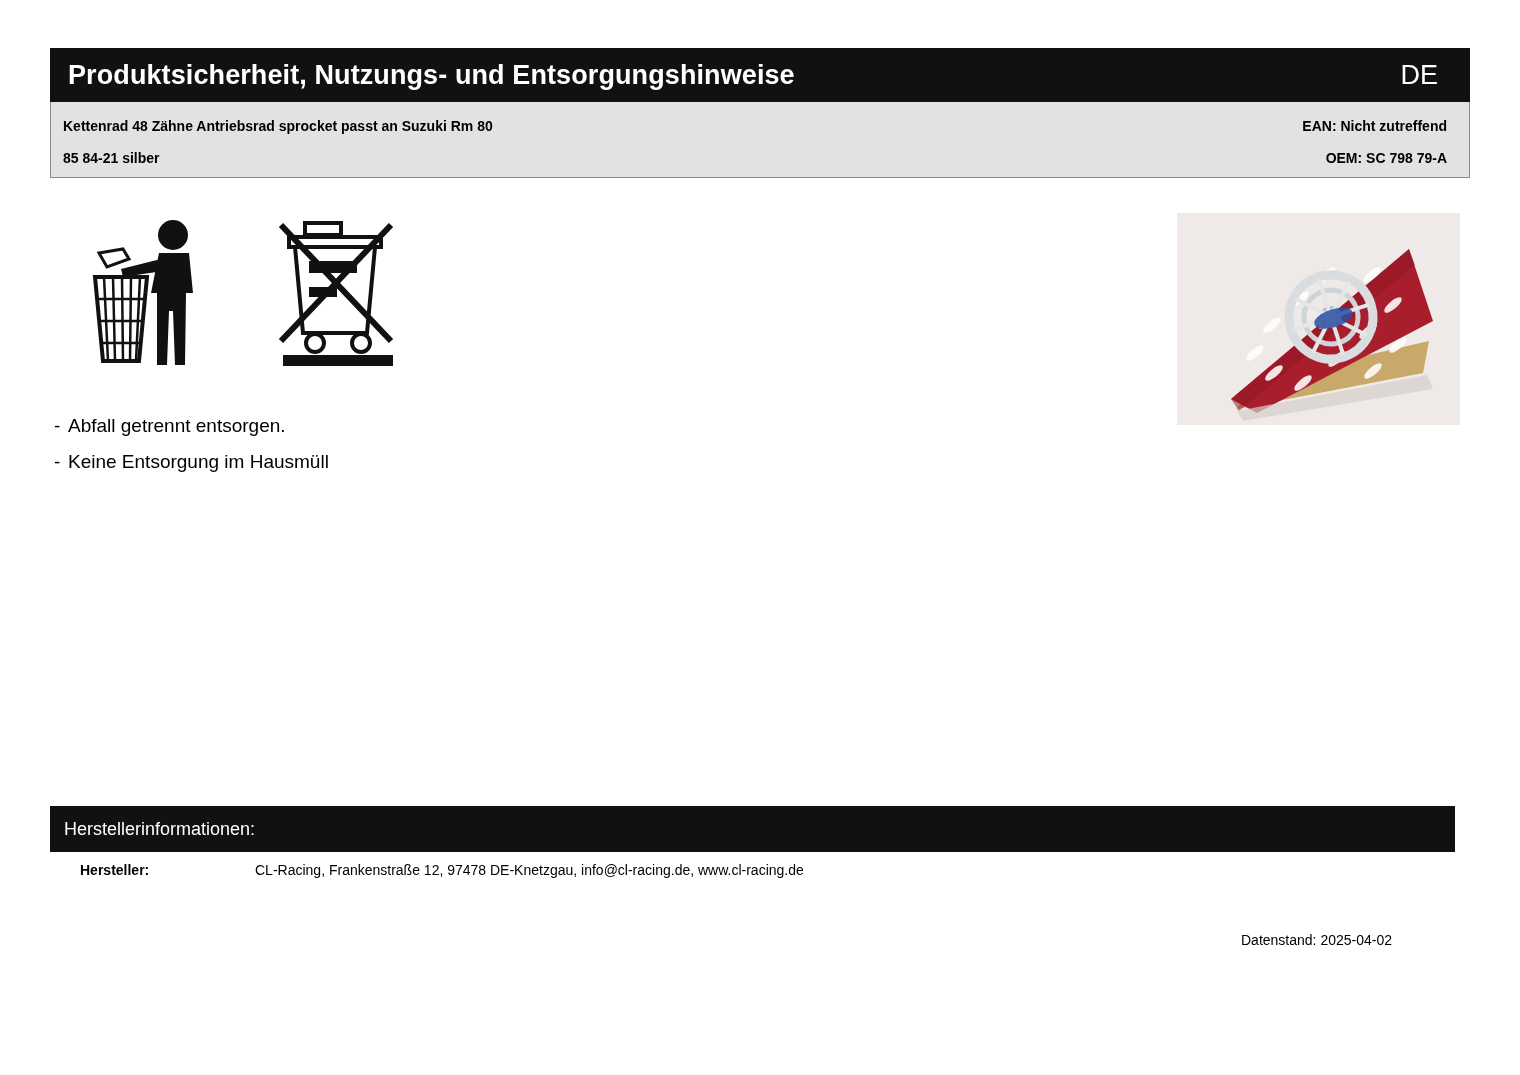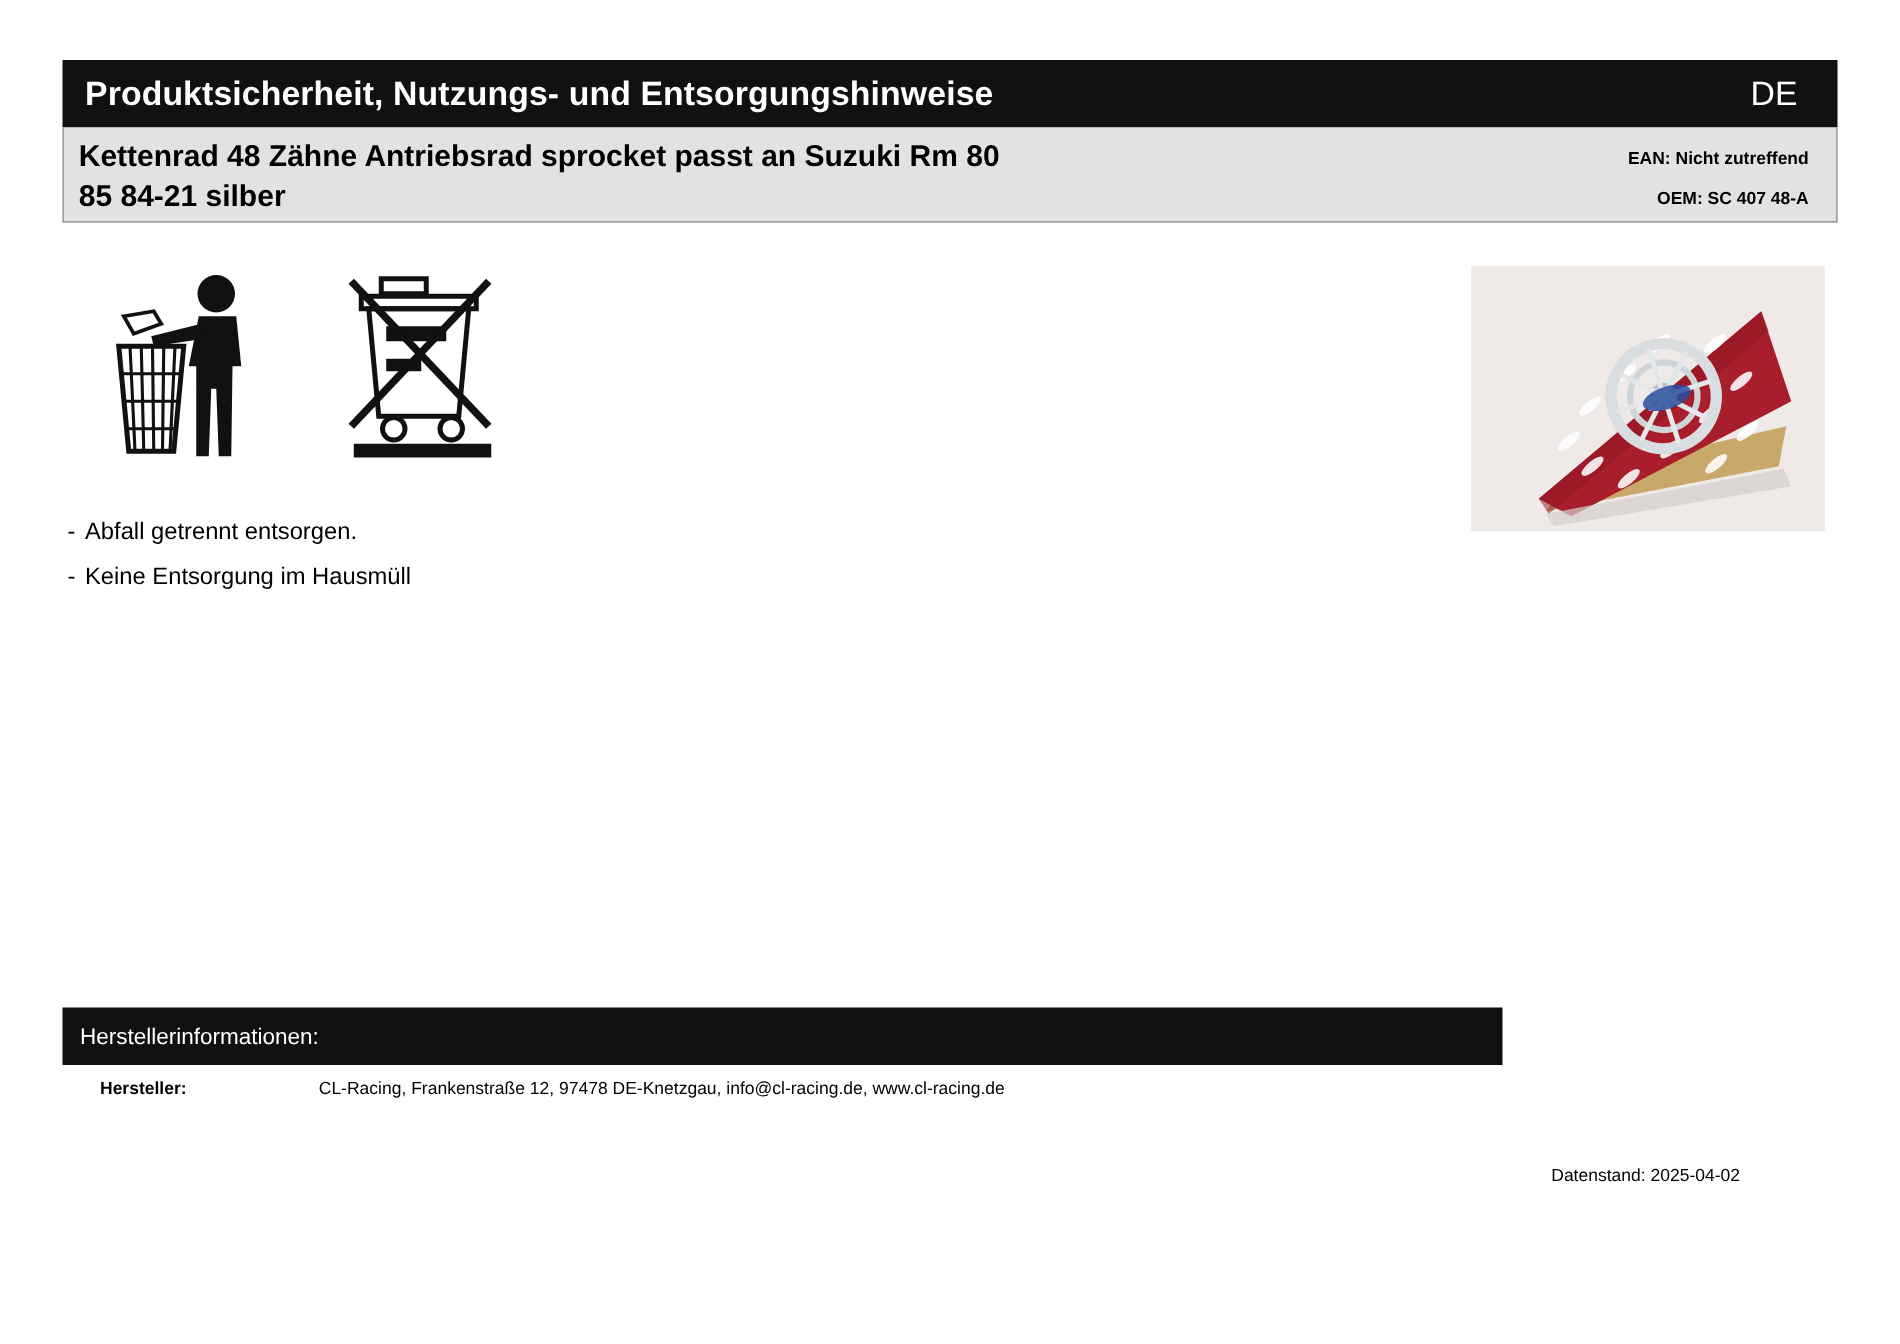--- a/index.html
+++ b/index.html
@@ -60,21 +60,21 @@
     height: 76px;
     background: #e2e2e2;
     border: 1px solid #8a8a8a;
     border-top: none;
     box-sizing: border-box;
     display: flex;
     justify-content: space-between;
   }
   .product-left {
     padding: 8px 0 0 12px;
-    font-size: 24px;
+    font-size: 14px;
     font-weight: bold;
     line-height: 32px;
     max-width: 1050px;
   }
   .product-right {
     padding: 8px 22px 0 0;
     text-align: right;
     font-size: 14px;
     font-weight: bold;
     line-height: 32px;
@@ -123,21 +123,21 @@
     background: #efe9e9;
     overflow: hidden;
     border: 0;
   }
 
   
   .manu-bar {
     position: absolute;
     left: 50px;
     top: 806px;
-    width: 1152px;
+    width: 1405px;
     height: 46px;
     background: #111111;
     display: flex;
     align-items: center;
   }
   .manu-bar-label {
     color: #ffffff;
     font-size: 18px;
     padding-left: 14px;
   }
@@ -176,21 +176,21 @@
     <div class="header-lang">DE</div>
   </div>
 
   <div class="product-bar">
     <div class="product-left">
       <div>Kettenrad 48 Zähne Antriebsrad sprocket passt an Suzuki Rm 80</div>
       <div>85 84-21 silber</div>
     </div>
     <div class="product-right">
       <div>EAN: Nicht zutreffend</div>
-      <div>OEM: SC 407 48-A</div>
+      <div>OEM: SC 798 79-A</div>
     </div>
   </div>
 
   <div class="picto-area">
 
     <div class="picto picto-bin">
       <svg width="135" height="160" viewBox="0 0 135 160" xmlns="http://www.w3.org/2000/svg">
 
         <circle cx="88" cy="20" r="15" fill="#111"></circle>
 

